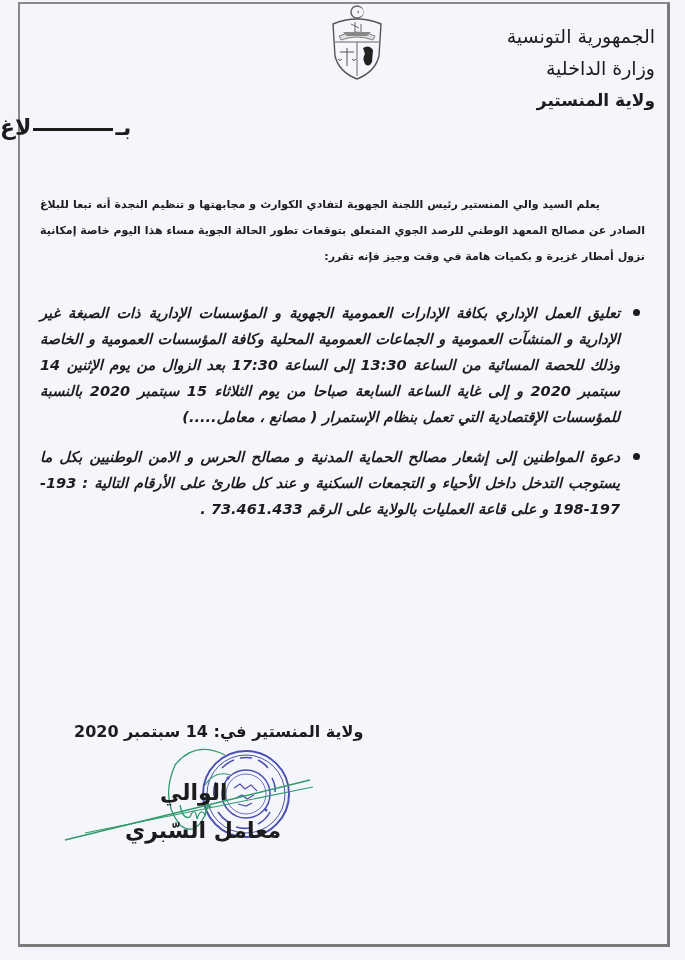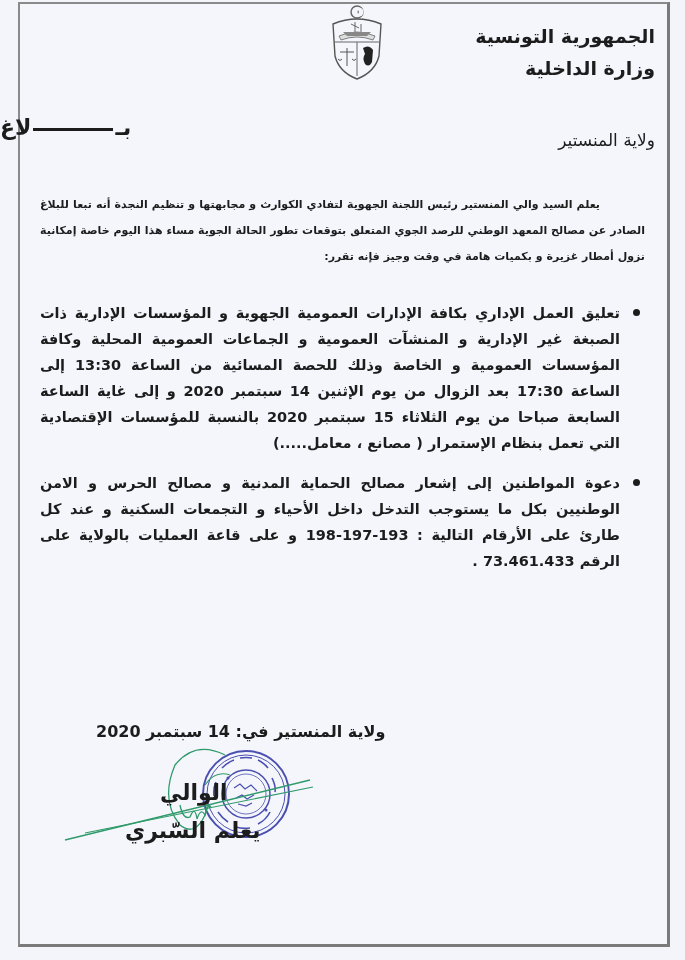--- a/index.html
+++ b/index.html
@@ -20,23 +20,23 @@
       border-bottom: 3px solid #7a7a7a;
       background: #f4f6fc;
       box-sizing: border-box;
     }
     .header-block {
       position: absolute;
       right: 30px; top: 20px;
       direction: rtl; text-align: right;
     }
     .header-line {
-      font-weight: bold; font-size: 19px; line-height: 32px;
+      font-weight: normal; font-size: 19px; line-height: 32px;
     }
-    .header-line.sub { font-weight: normal; font-size: 17px; margin-top: 40px; }
+    .header-line.sub { font-weight: bold; font-size: 17px; }
     .emblem {
       position: absolute; left: 325px; top: 4px;
       width: 64px; height: 78px;
     }
     .title {
       position: absolute; left: 0; right: 0; top: 115px;
       text-align: left; direction: rtl;
       font-size: 22px; font-weight: bold; letter-spacing: 2px;
     }
     .title .kashida { display: inline-block; width: 80px; border-bottom: 3px solid #1c1c1c; vertical-align: middle; margin: 0 2px; }
@@ -47,28 +47,28 @@
     }
     .intro { top: 192px; }
     .intro p { margin: 0; text-indent: 45px; text-align-last: right; }
     .bullets {
       position: absolute; left: 40px; right: 40px; top: 300px;
       direction: rtl; margin: 0; padding: 0; list-style: none;
       font-size: 14.5px; line-height: 26px; font-weight: bold;
     }
     .bullet-item {
       position: relative; padding-right: 25px; margin-bottom: 14px;
-      text-align: justify; text-align-last: right;
+      text-align: justify; text-align-last: right; font-style: italic;
     }
     .bullet-dot {
       position: absolute; right: 5px; top: 9px;
       width: 7px; height: 7px; border-radius: 50%; background: #1c1c1c;
     }
     .date-line {
-      position: absolute; left: 96px; top: 722px;
+      position: absolute; left: 74px; top: 722px;
       direction: rtl; font-size: 16px; font-weight: bold; text-align: center;
     }
     .signer-title {
       position: absolute; left: 160px; top: 780px;
       direction: rtl; font-size: 22px; font-weight: bold;
     }
     .signer-name {
       position: absolute; left: 125px; top: 818px;
       direction: rtl; font-size: 22px; font-weight: bold;
     }
@@ -136,13 +136,13 @@
 
 <svg class="signature" viewBox="0 0 260 100">
   <path d="M170 10 Q140 -5 120 20 Q105 55 125 80 Q140 92 150 70 Q155 55 150 50" stroke="#2f9a6a" stroke-width="1.3" fill="none"></path>
   <path d="M125 60 Q128 75 135 72 Q140 60 142 74 Q146 62 150 70 Q153 58 156 62" stroke="#2f9a6a" stroke-width="1.3" fill="none"></path>
   <path d="M10 95 L255 35" stroke="#2f9a6a" stroke-width="1.4"></path>
   <path d="M30 88 L258 42" stroke="#2f9a6a" stroke-width="1.1"></path>
   <path d="M150 40 Q160 25 175 30" stroke="#2f9a6a" stroke-width="1.1" fill="none"></path>
 </svg>
 
 <div class="signer-title">الوالي</div>
-<div class="signer-name">يعلم السّبري</div>
+<div class="signer-name">معامل السّبري</div>
 
 </body></html>

